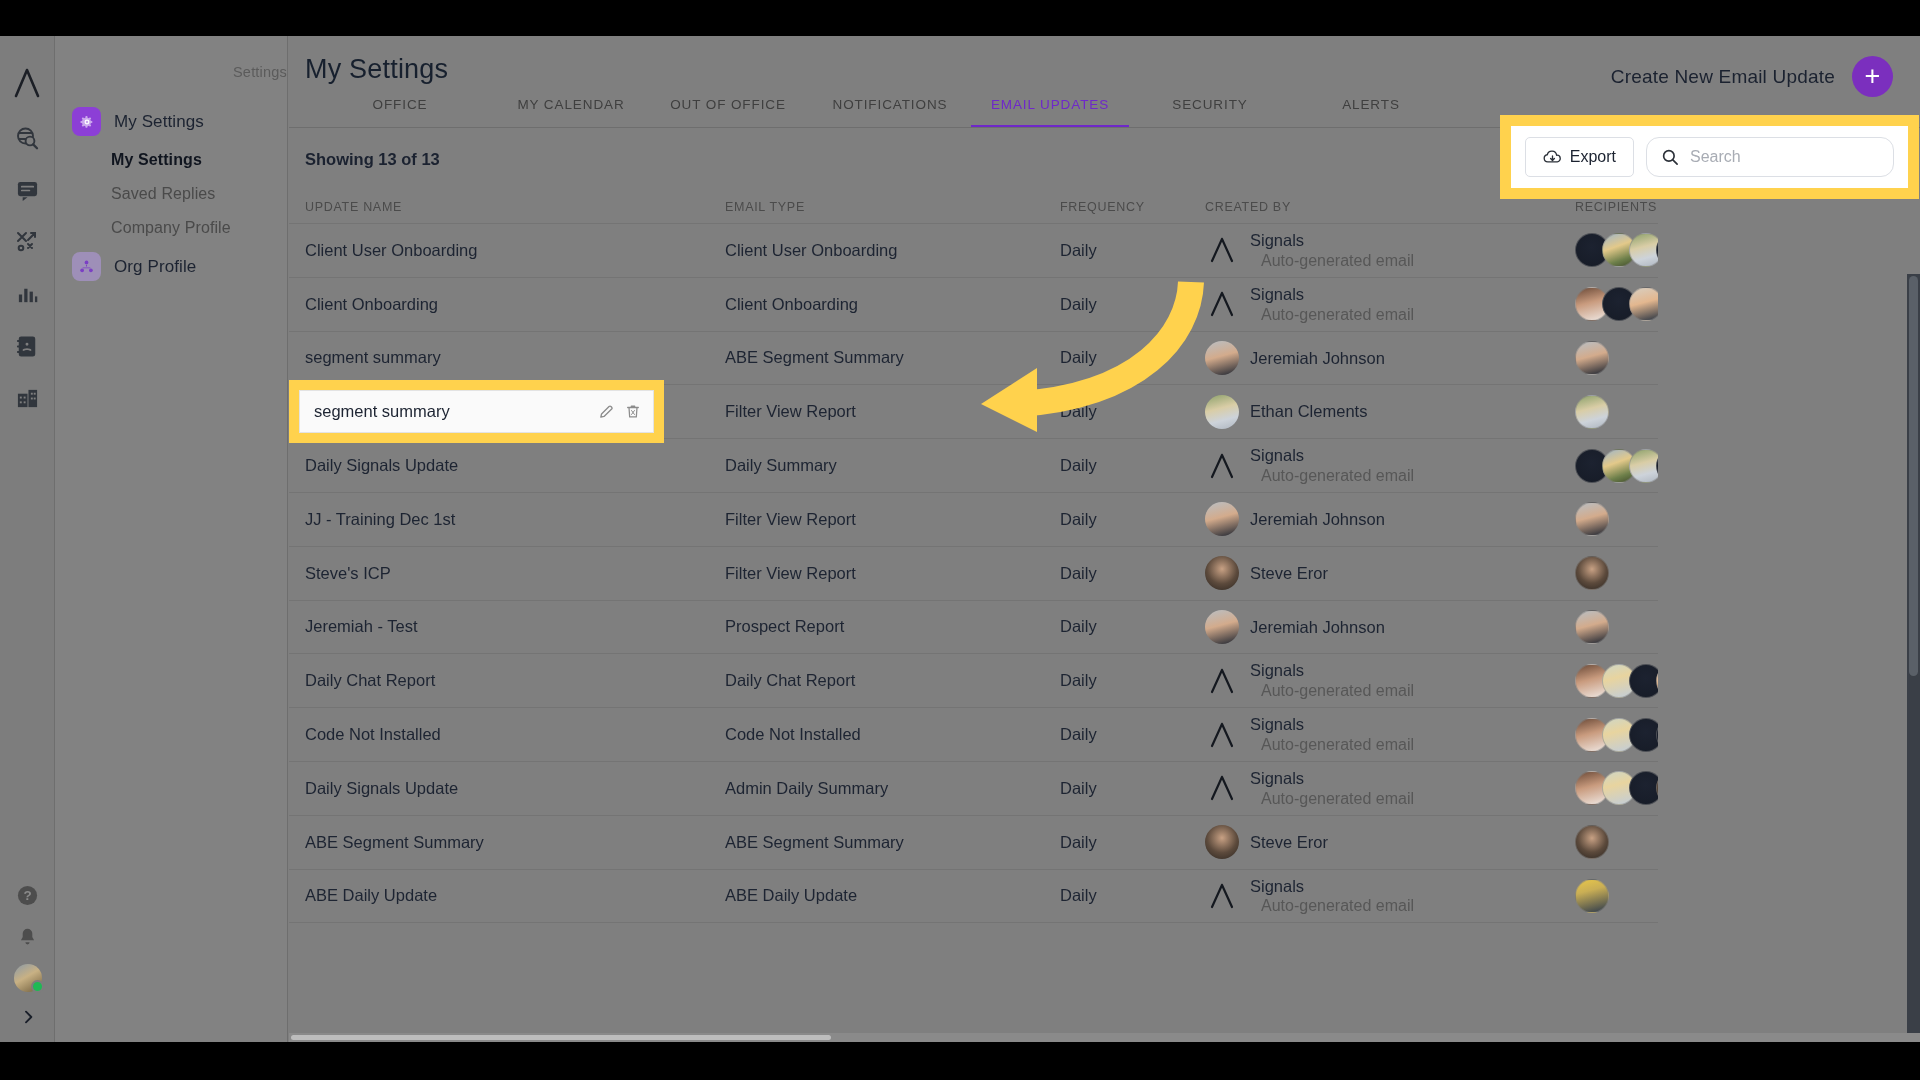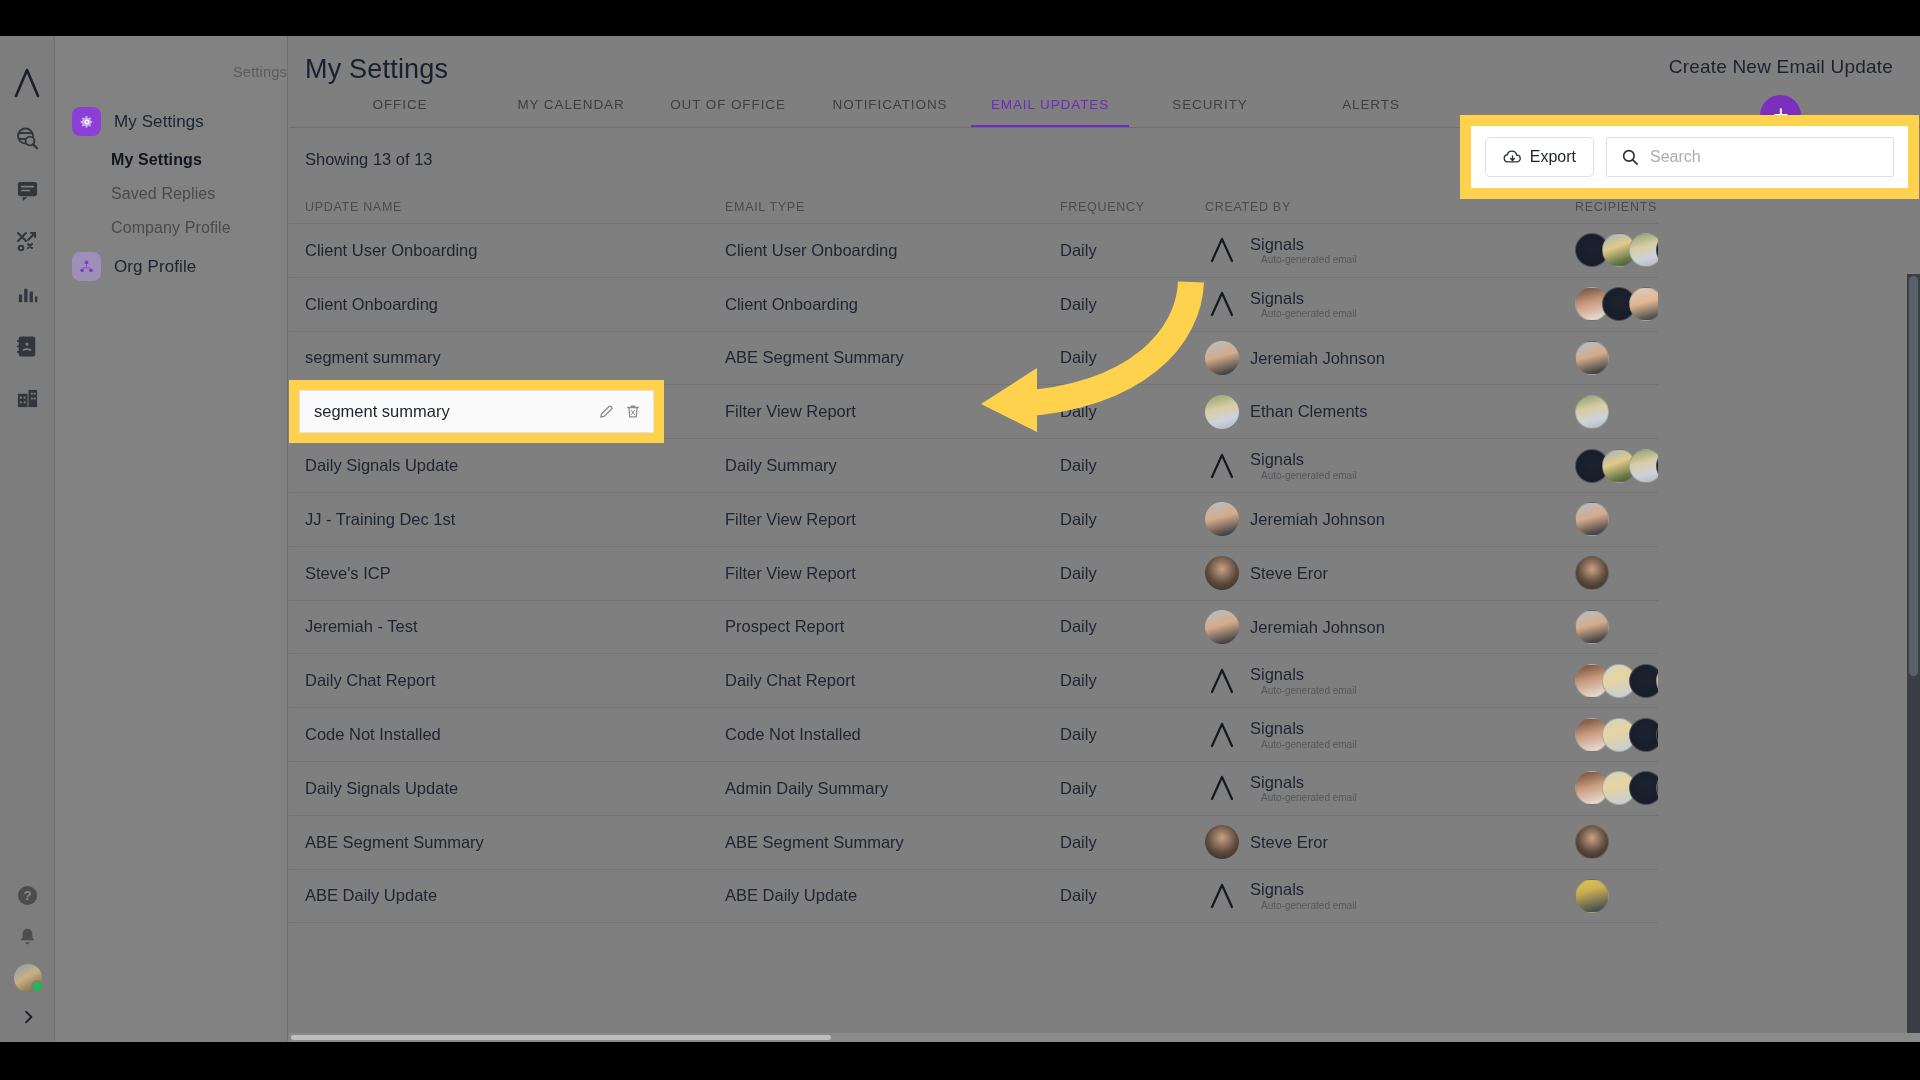--- a/index.html
+++ b/index.html
@@ -95,21 +95,21 @@
     background: #7f7f7f;
   }
 
   #page-head { position: relative; height: 92px; }
   #page-title {
     position: absolute; left: 16px; top: 18px;
     font-size: 27px; color: #17202e; letter-spacing: .2px;
   }
   #create-row {
     position: absolute; right: 27px; top: 20px;
-    display: flex; align-items: center; gap: 17px; flex-direction: column;
+    display: flex; align-items: center; gap: 17px;
   }
   #create-label { font-size: 19px; color: #1b2230; letter-spacing: .2px; }
   #create-plus {
     width: 41px; height: 41px; border-radius: 50%;
     background: #7b2fbe;
     display: flex; align-items: center; justify-content: center;
     color: #fff; font-size: 27px; line-height: 1; font-weight: 300;
     cursor: pointer;
   }
 
@@ -127,21 +127,21 @@
   .tab.active { color: #6f28c9; border-bottom-color: #6f28c9; }
   #tab-rule {
     position: absolute; left: 0; top: 91px; width: 1631px;
     height: 1px; background: #6e6e6e;
   }
 
   
   #toolbar { position: relative; height: 62px; }
   #showing-text {
     position: absolute; left: 16px; top: 22px;
-    font-size: 16.5px; color: #1b2230;
+    font-size: 16.5px; color: #1b2230; font-weight: bold;
   }
 
   
   #export-search-highlight {
     position: absolute; right: 1px; top: -13px;
     padding: 11px;
     background: #ffd24d;
   }
   #export-search-inner {
     background: #fff;
@@ -150,22 +150,22 @@
   }
   #export-btn {
     display: flex; align-items: center; gap: 8px;
     border: 1px solid #dcdfe5; border-radius: 5px;
     height: 40px; padding: 0 17px;
     background: #fff; cursor: pointer;
     font-size: 16px; color: #1b2230;
   }
   #search-box {
     display: flex; align-items: center; gap: 11px;
-    border: 1px solid #dcdfe5; border-radius: 2px;
-    height: 40px; width: 288px; padding: 0 14px;
+    border: 1px solid #dcdfe5; border-radius: 13px;
+    height: 40px; width: 248px; padding: 0 14px;
     background: #fff;
   }
   #search-input {
     border: 0; outline: 0; font-size: 16px; color: #1b2230;
     width: 100%; background: transparent;
     font-family: "Liberation Sans", sans-serif;
   }
   #search-input::placeholder { color: #a8acb4; }
 
   
@@ -196,21 +196,21 @@
   .by-avatar {
     width: 34px; height: 34px; border-radius: 50%;
     flex: 0 0 auto; background: #9a9a9a;
   }
   .by-logo {
     width: 34px; height: 34px; flex: 0 0 auto;
     display: flex; align-items: center; justify-content: center;
   }
   .by-text { line-height: 1.25; }
   .by-name { font-size: 16.5px; color: #1d2432; }
-  .by-sub { font-size: 10px; color: #575757; padding-left: 11px; }
+  .by-sub { font-size: 16px; color: #575757; padding-left: 11px; }
 
   .stack { display: flex; align-items: center; }
   .stack .av {
     width: 34px; height: 34px; border-radius: 50%;
     margin-right: -7px; flex: 0 0 auto;
     border: 1.5px solid rgba(130,130,130,.5);
   }
   .stack .av:last-child { margin-right: 0; }
   .av-more {
     width: 34px; height: 34px; border-radius: 50%;

